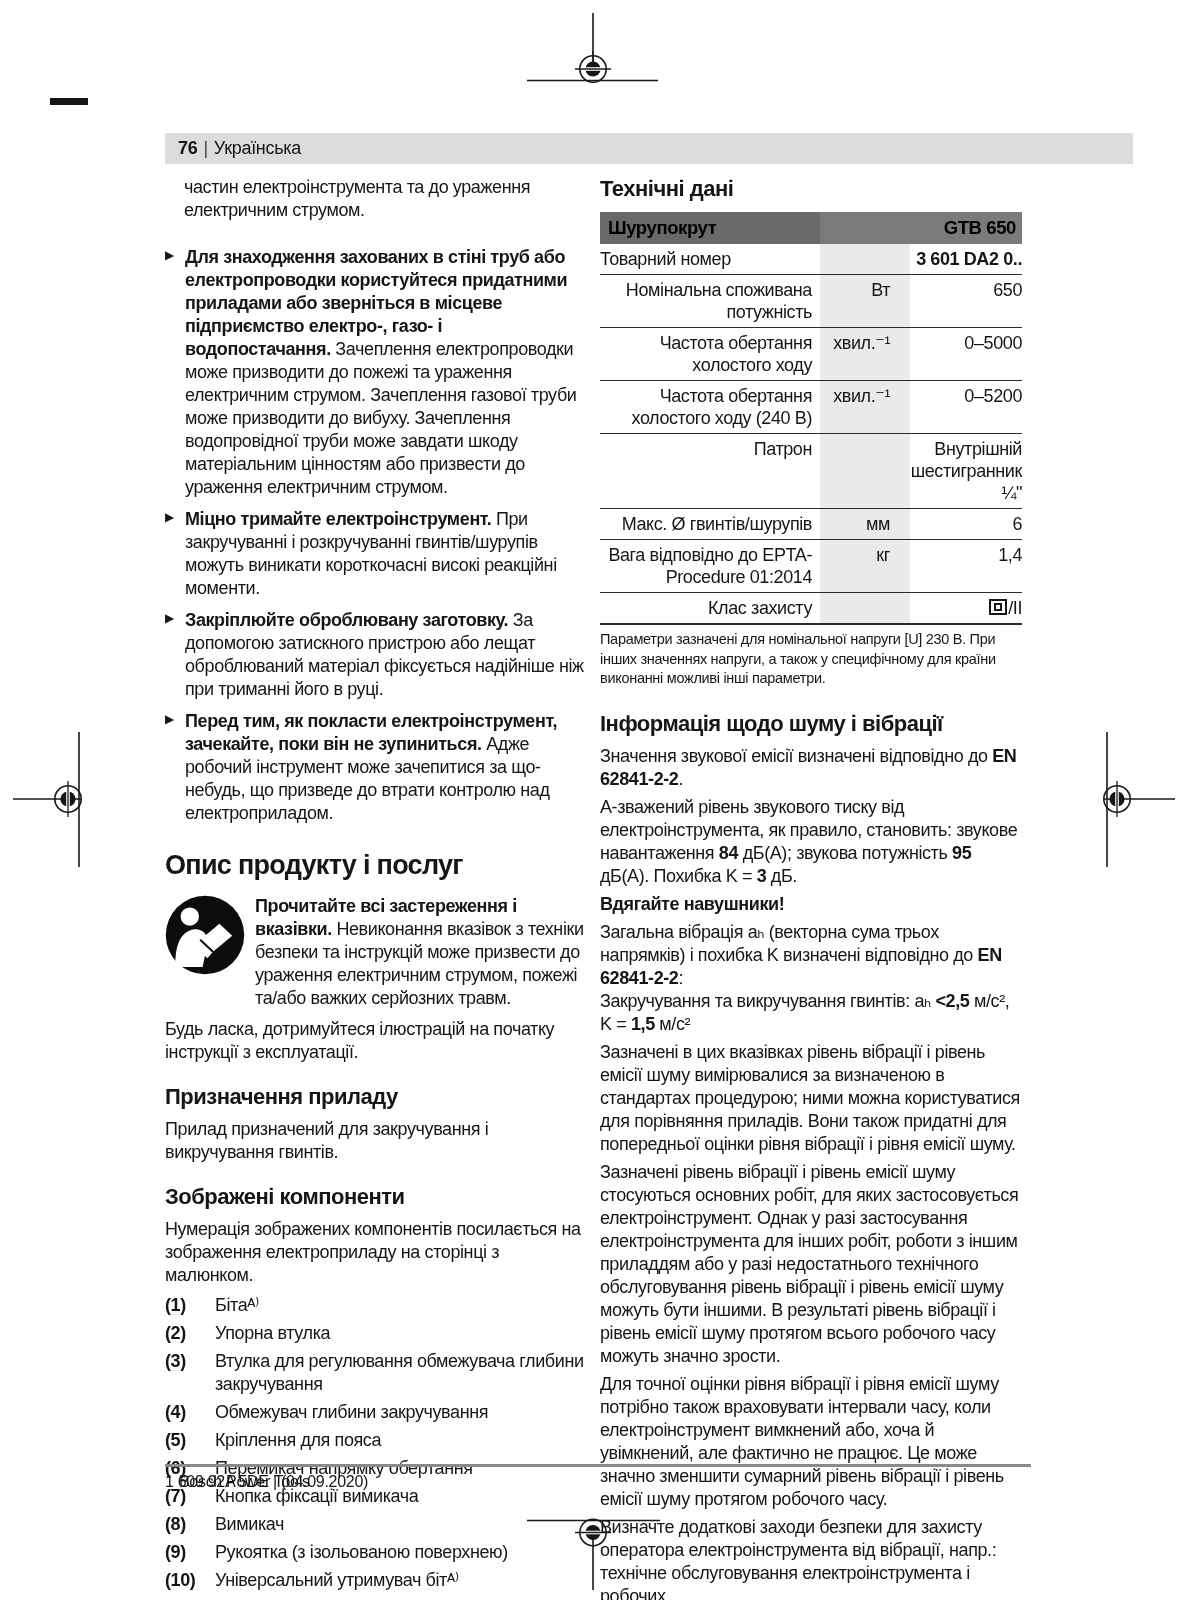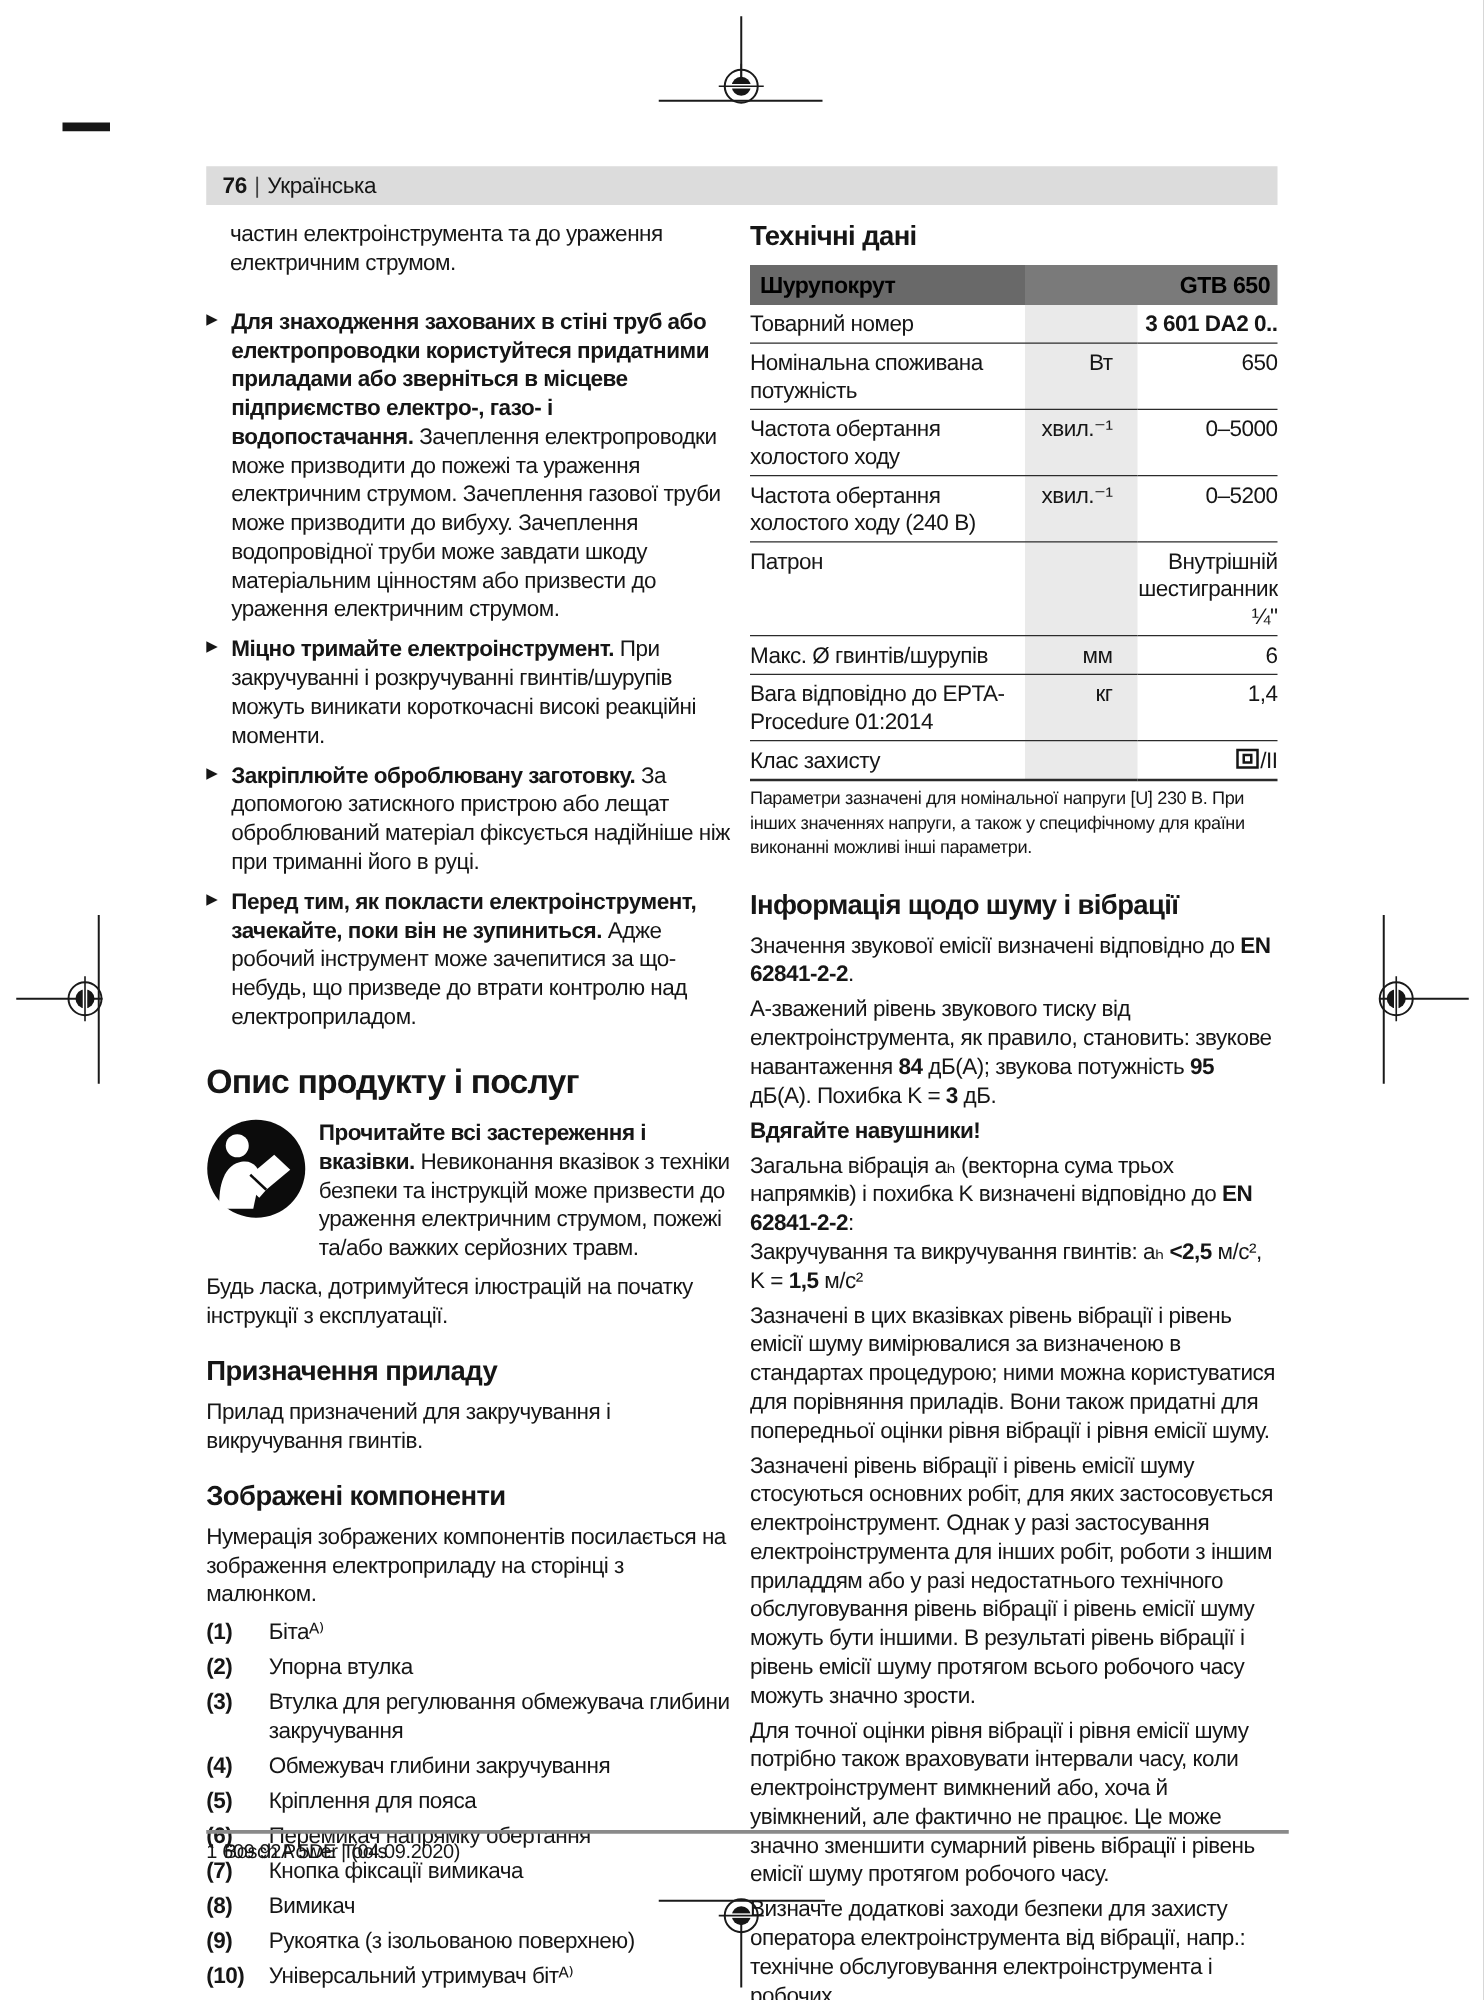--- a/index.html
+++ b/index.html
@@ -4,21 +4,21 @@
 <style>
   html,body{margin:0;padding:0;background:#9e9e9e;}
   .page{
     position:relative;width:1187px;height:1600px;background:#ffffff;
     font-family:"Liberation Sans","DejaVu Sans",sans-serif;
     color:#161616;overflow:hidden;margin:0 auto;
     -webkit-font-smoothing:antialiased;
   }
   
   .page-header{
-    position:absolute;left:165px;top:133px;width:857px;height:31px;
+    position:absolute;left:165px;top:133px;width:968px;height:31px;
     background:#dcdcdc;display:flex;align-items:center;box-sizing:border-box;
     padding-left:13px;font-size:18px;letter-spacing:-0.3px;
   }
   .page-header .num{font-weight:bold;}
   .page-header .sep{margin:0 6px;color:#444;}
   
   .col{position:absolute;top:176px;font-size:18px;line-height:23px;letter-spacing:-0.4px;}
   .col-left{left:165px;width:420px;}
   .col-right{left:600px;width:422px;}
   p{margin:0 0 7px 0;}
@@ -51,21 +51,21 @@
     border-bottom:2px solid #2b2b2b;font-size:18px;letter-spacing:-0.4px;}
   table.tech th{
     background:#696969;color:#000000;font-weight:bold;text-align:left;
     padding:5px 6px 5px 8px;font-size:18.5px;
   }
   table.tech th.model{background:#7a7a7a;text-align:right;padding-left:41px;}
   table.tech td{vertical-align:top;padding:4px 0 4px 0;}
   table.tech td.name{width:212px;padding-right:8px;}
   table.tech td.unit{width:70px;text-align:right;background:#eaeaea;padding-right:20px;}
   table.tech td.val{text-align:right;margin-top:47px;}
-  table.tech tbody tr + tr td{border-top:1.6px solid #2b2b2b;}
+  table.tech tbody tr + tr td{border-top:1.6px solid #2b2b2b;text-align:right;}
   
   .pc-icon{display:inline-block;position:relative;width:14px;height:12px;
     border:2.2px solid #161616;vertical-align:-1px;margin-right:1px;}
   .pc-icon .inner{position:absolute;left:3px;top:2px;width:4px;height:4px;border:2px solid #161616;}
   .table-fn{font-size:14.5px;line-height:19.5px;letter-spacing:-0.3px;margin:5px 0 0 0;}
   .noise h2{margin-top:22px;}
   .noise p{margin-bottom:5px;}
   
   .footer-rule{position:absolute;left:165px;top:1464px;width:866px;height:2.5px;background:#8a8a8a;}
   .footer-left{position:absolute;left:165px;top:1473px;font-size:16px;letter-spacing:-0.3px;}

